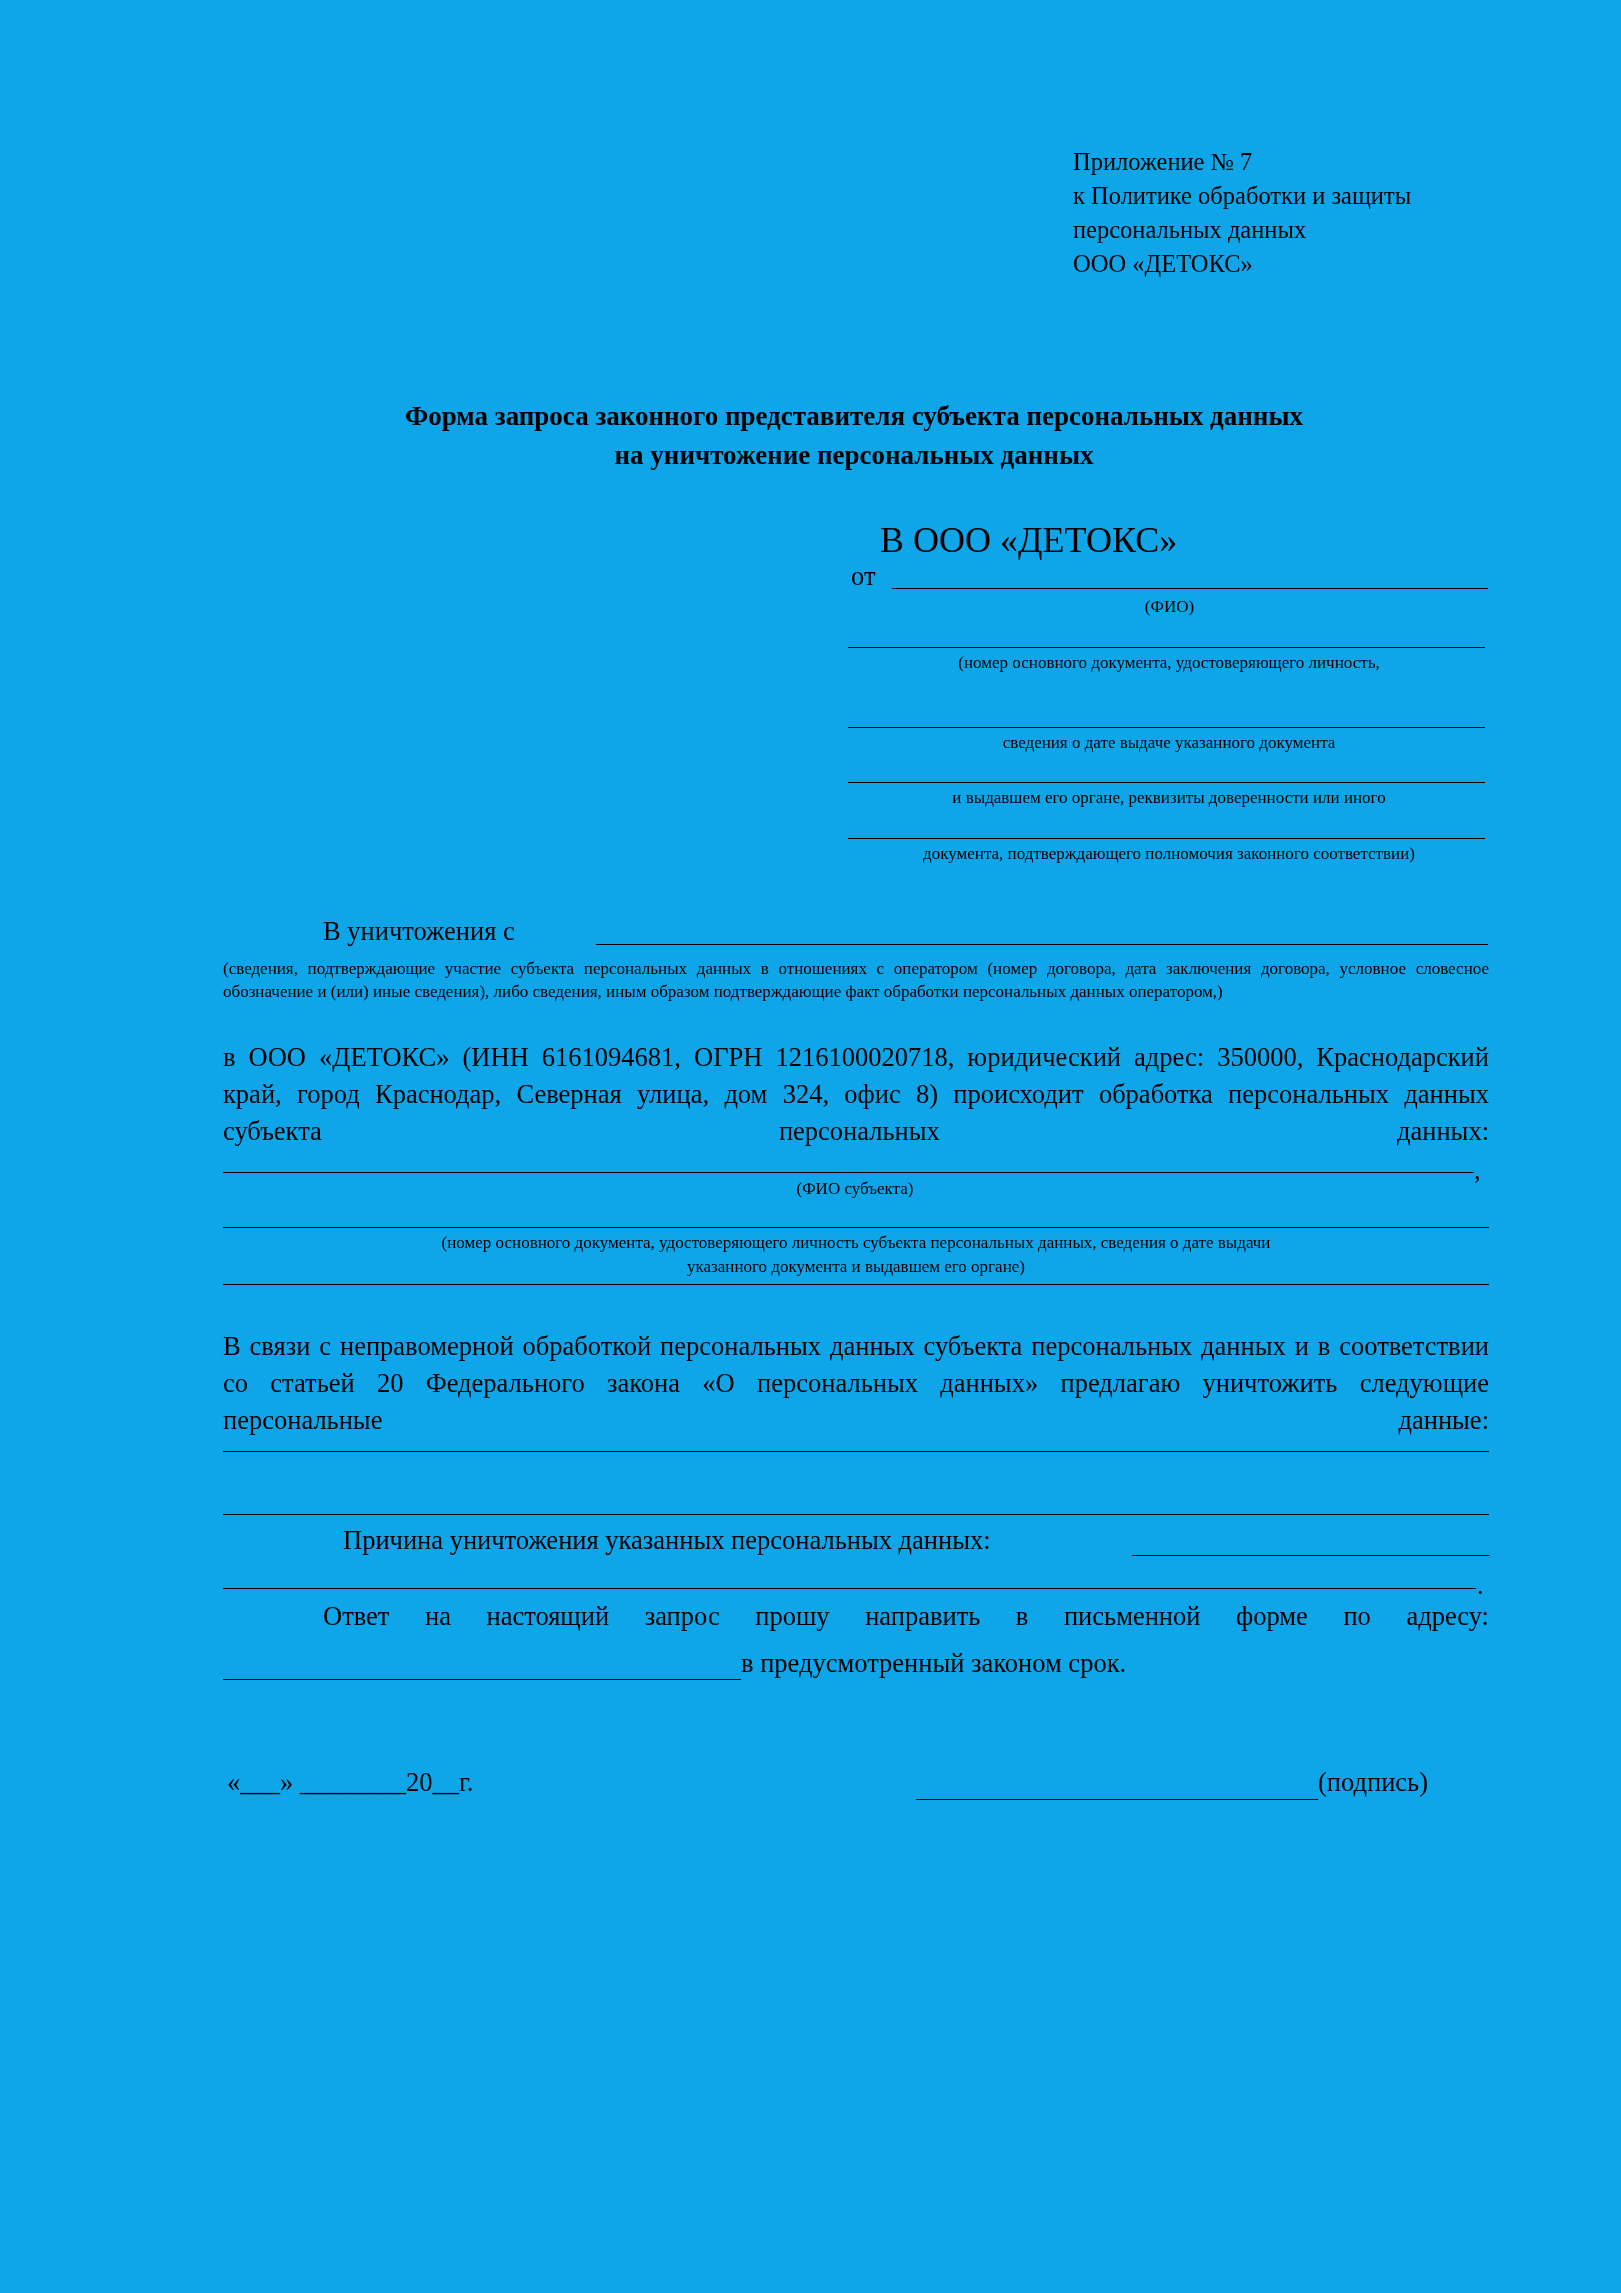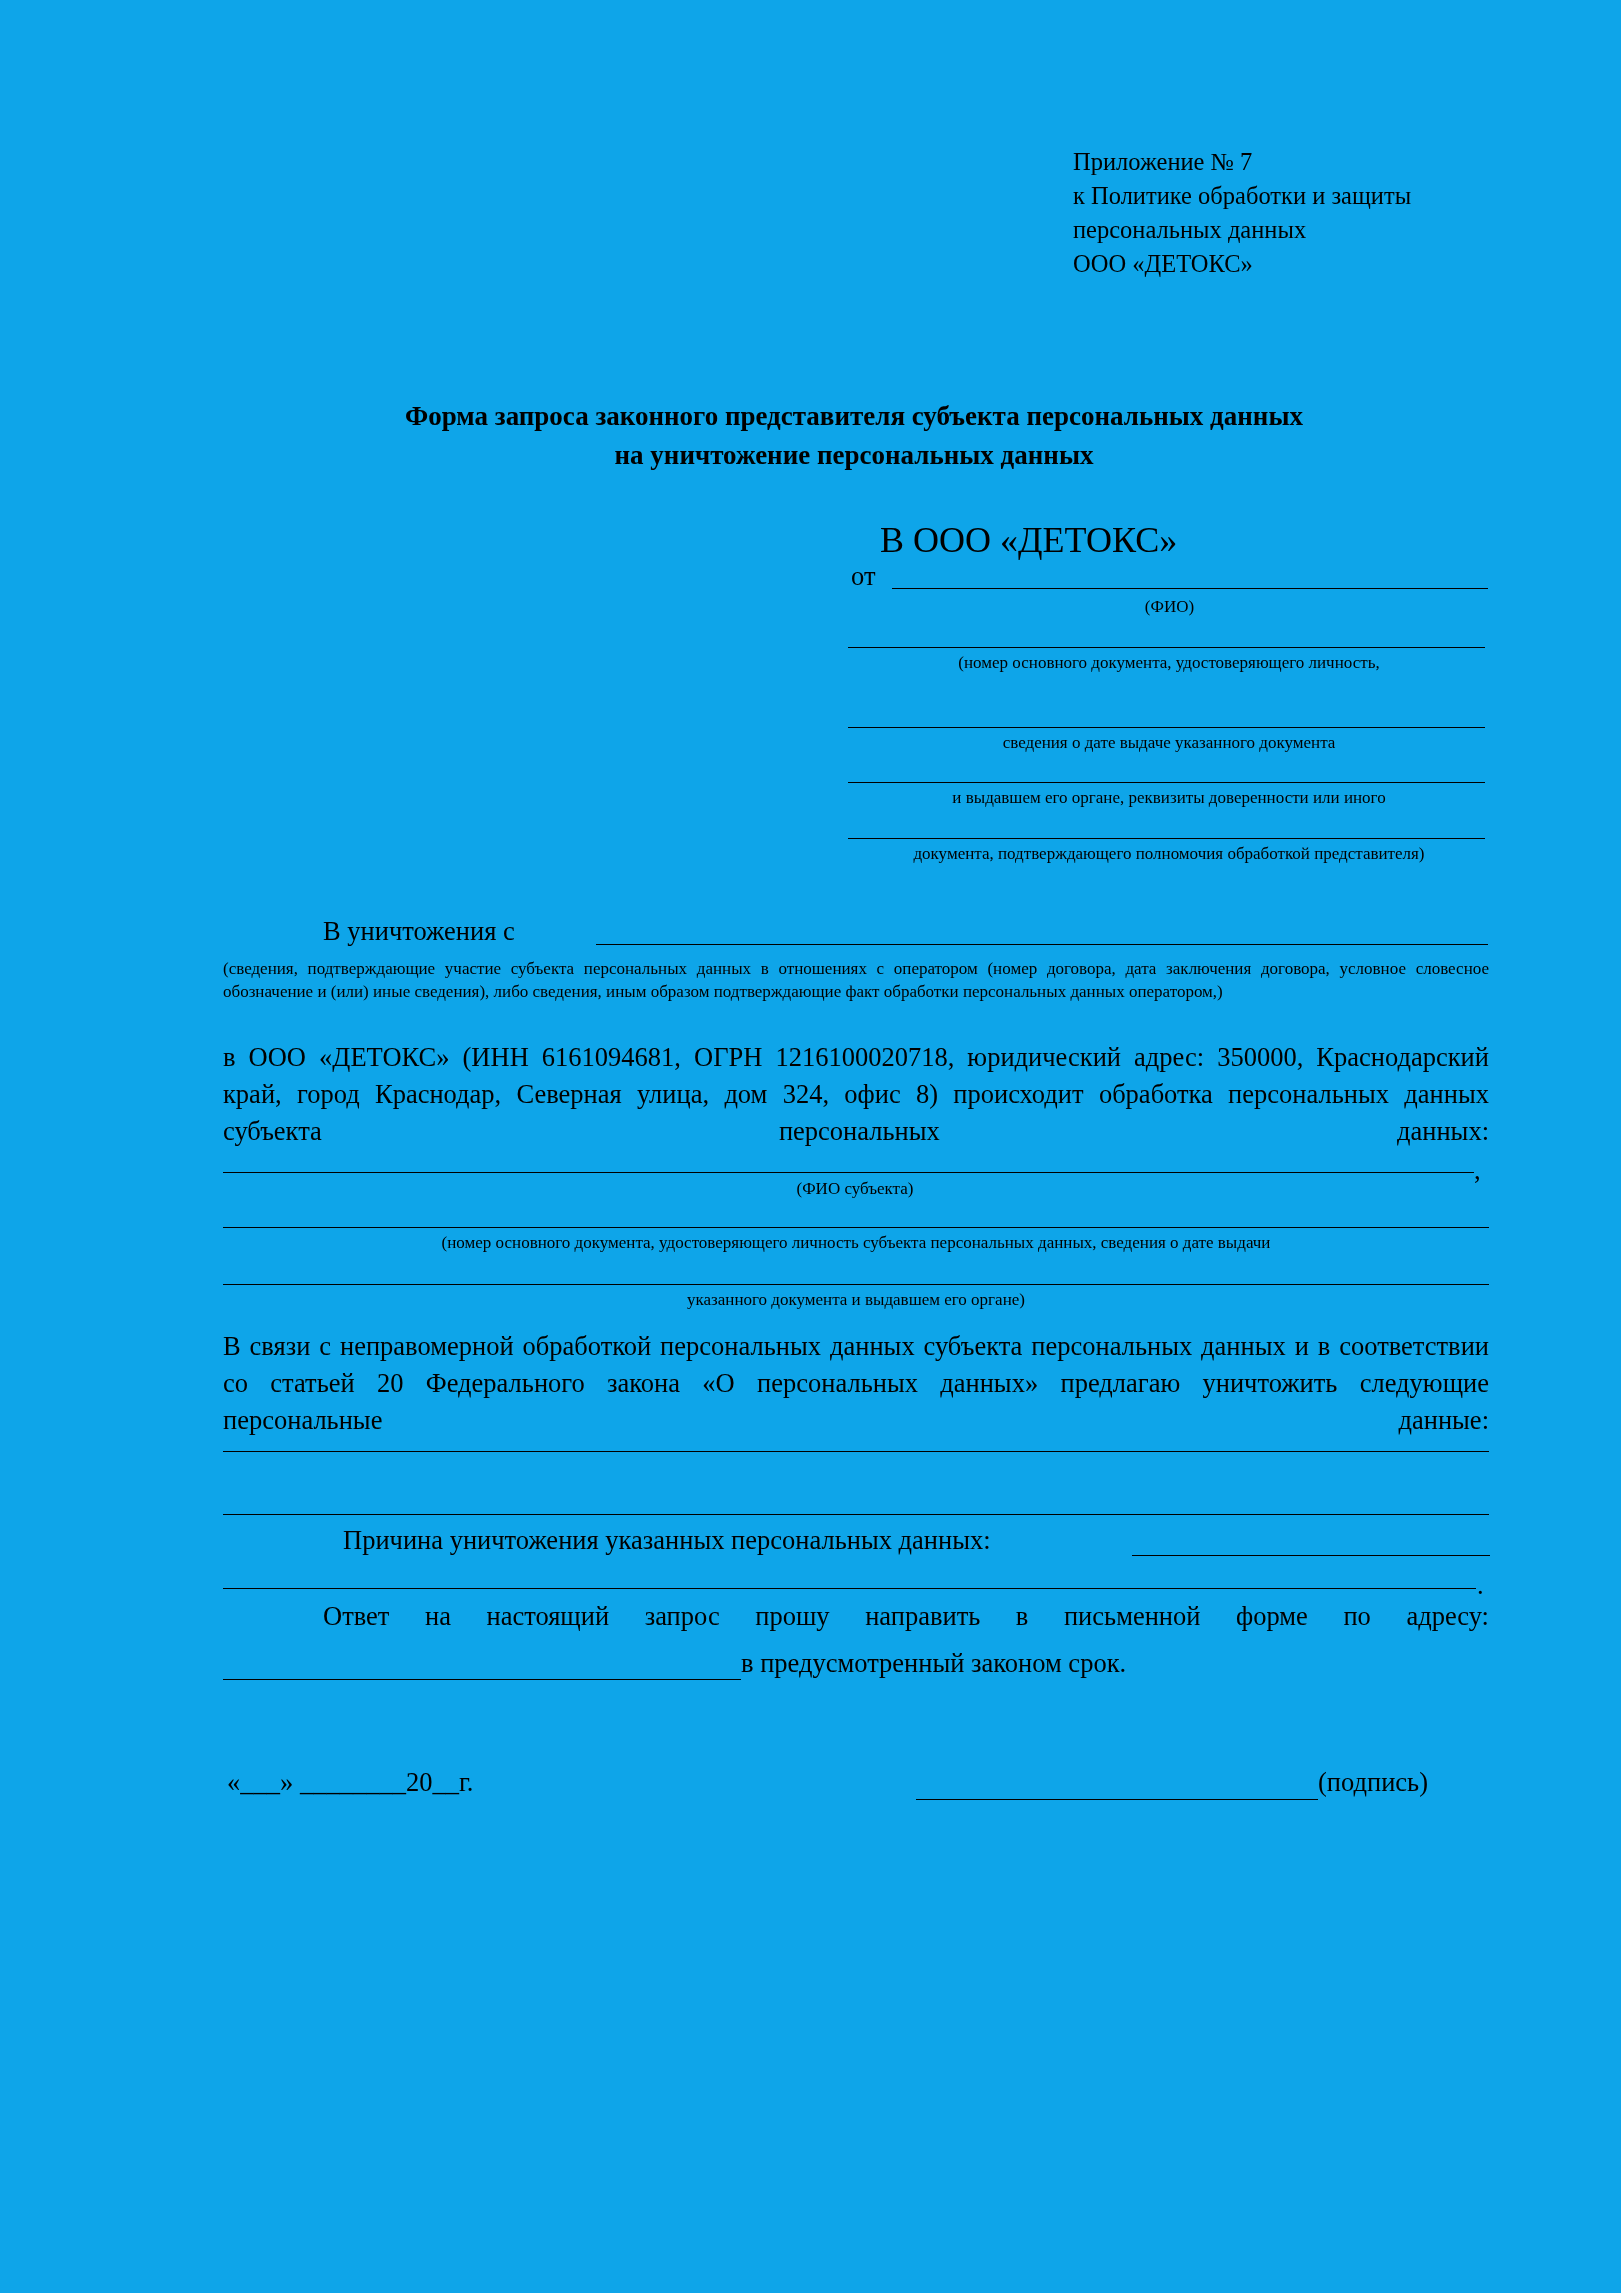--- a/index.html
+++ b/index.html
@@ -135,38 +135,38 @@
     <div class="ruled" style="left:848px; top:647px; width:637px;"></div>
     <div class="caption" style="left:848px; top:652px; width:642px;">(номер основного документа, удостоверяющего личность,</div>
 
     <div class="ruled" style="left:848px; top:727px; width:637px;"></div>
     <div class="caption" style="left:848px; top:732px; width:642px;text-align:center;">сведения о дате выдаче указанного документа</div>
 
     <div class="ruled" style="left:848px; top:782px; width:637px;"></div>
     <div class="caption" style="left:848px; top:787px; width:642px;">и выдавшем его органе, реквизиты доверенности или иного</div>
 
     <div class="ruled" style="left:848px; top:838px; width:637px;"></div>
-    <div class="caption" style="left:831px; top:843px; width:676px;">документа, подтверждающего полномочия обработкой представителя)</div>
+    <div class="caption" style="left:831px; top:843px; width:676px;">документа, подтверждающего полномочия законного соответствии)</div>
 
     <div class="p" style="left:323px; top:913px;">В уничтожения с</div>
     <div class="ruled" style="left:596px; top:944px; width:892px;"></div>
 
     <div class="small" style="left:223px; top:958px; width:1266px;">(сведения, подтверждающие участие субъекта персональных данных в отношениях с оператором (номер договора, дата заключения договора, условное словесное обозначение и (или) иные сведения), либо сведения, иным образом подтверждающие факт обработки персональных данных оператором,)</div>
 
     <div class="p justify-stretch" style="left:223px; top:1039px; width:1266px;">в ООО «ДЕТОКС» (ИНН 6161094681, ОГРН 1216100020718, юридический адрес: 350000, Краснодарский край, город Краснодар, Северная улица, дом 324, офис 8) происходит обработка персональных данных субъекта персональных данных:</div>
 
     <div class="ruled" style="left:223px; top:1172px; width:1251px;"></div>
     <div style="position:absolute; left:1474px; top:1155px; font-size:26.5px;">,</div>
     <div class="caption" style="left:223px; top:1178px; width:1264px;">(ФИО субъекта)</div>
 
     <div class="ruled" style="left:223px; top:1227px; width:1266px;"></div>
     <div class="caption" style="left:223px; top:1232px; width:1266px;">(номер основного документа, удостоверяющего личность субъекта персональных данных, сведения о дате выдачи</div>
 
     <div class="ruled" style="left:223px; top:1284px; width:1266px;"></div>
-    <div class="caption" style="left:223px; top:1289px; width:1266px;">указанного документа и выдавшем его органе)</div>
+    <div class="caption" style="left:223px; top:1256px; width:1266px;">указанного документа и выдавшем его органе)</div>
 
     <div class="p justify-stretch" style="left:223px; top:1328px; width:1266px;">В связи с неправомерной обработкой персональных данных субъекта персональных данных и в соответствии со статьей 20 Федерального закона «О персональных данных» предлагаю уничтожить следующие персональные данные:</div>
 
     <div class="ruled" style="left:223px; top:1451px; width:1266px;"></div>
     <div class="ruled" style="left:223px; top:1514px; width:1266px;"></div>
 
     <div class="p" style="left:323px; top:1522px;margin-left:20px;">Причина уничтожения указанных персональных данных:</div>
     <div class="ruled" style="left:1132px; top:1555px; width:358px;"></div>
     <div class="ruled" style="left:223px; top:1588px; width:1253px;"></div>
     <div style="position:absolute; left:1477px; top:1570px; font-size:26.5px;">.</div>

